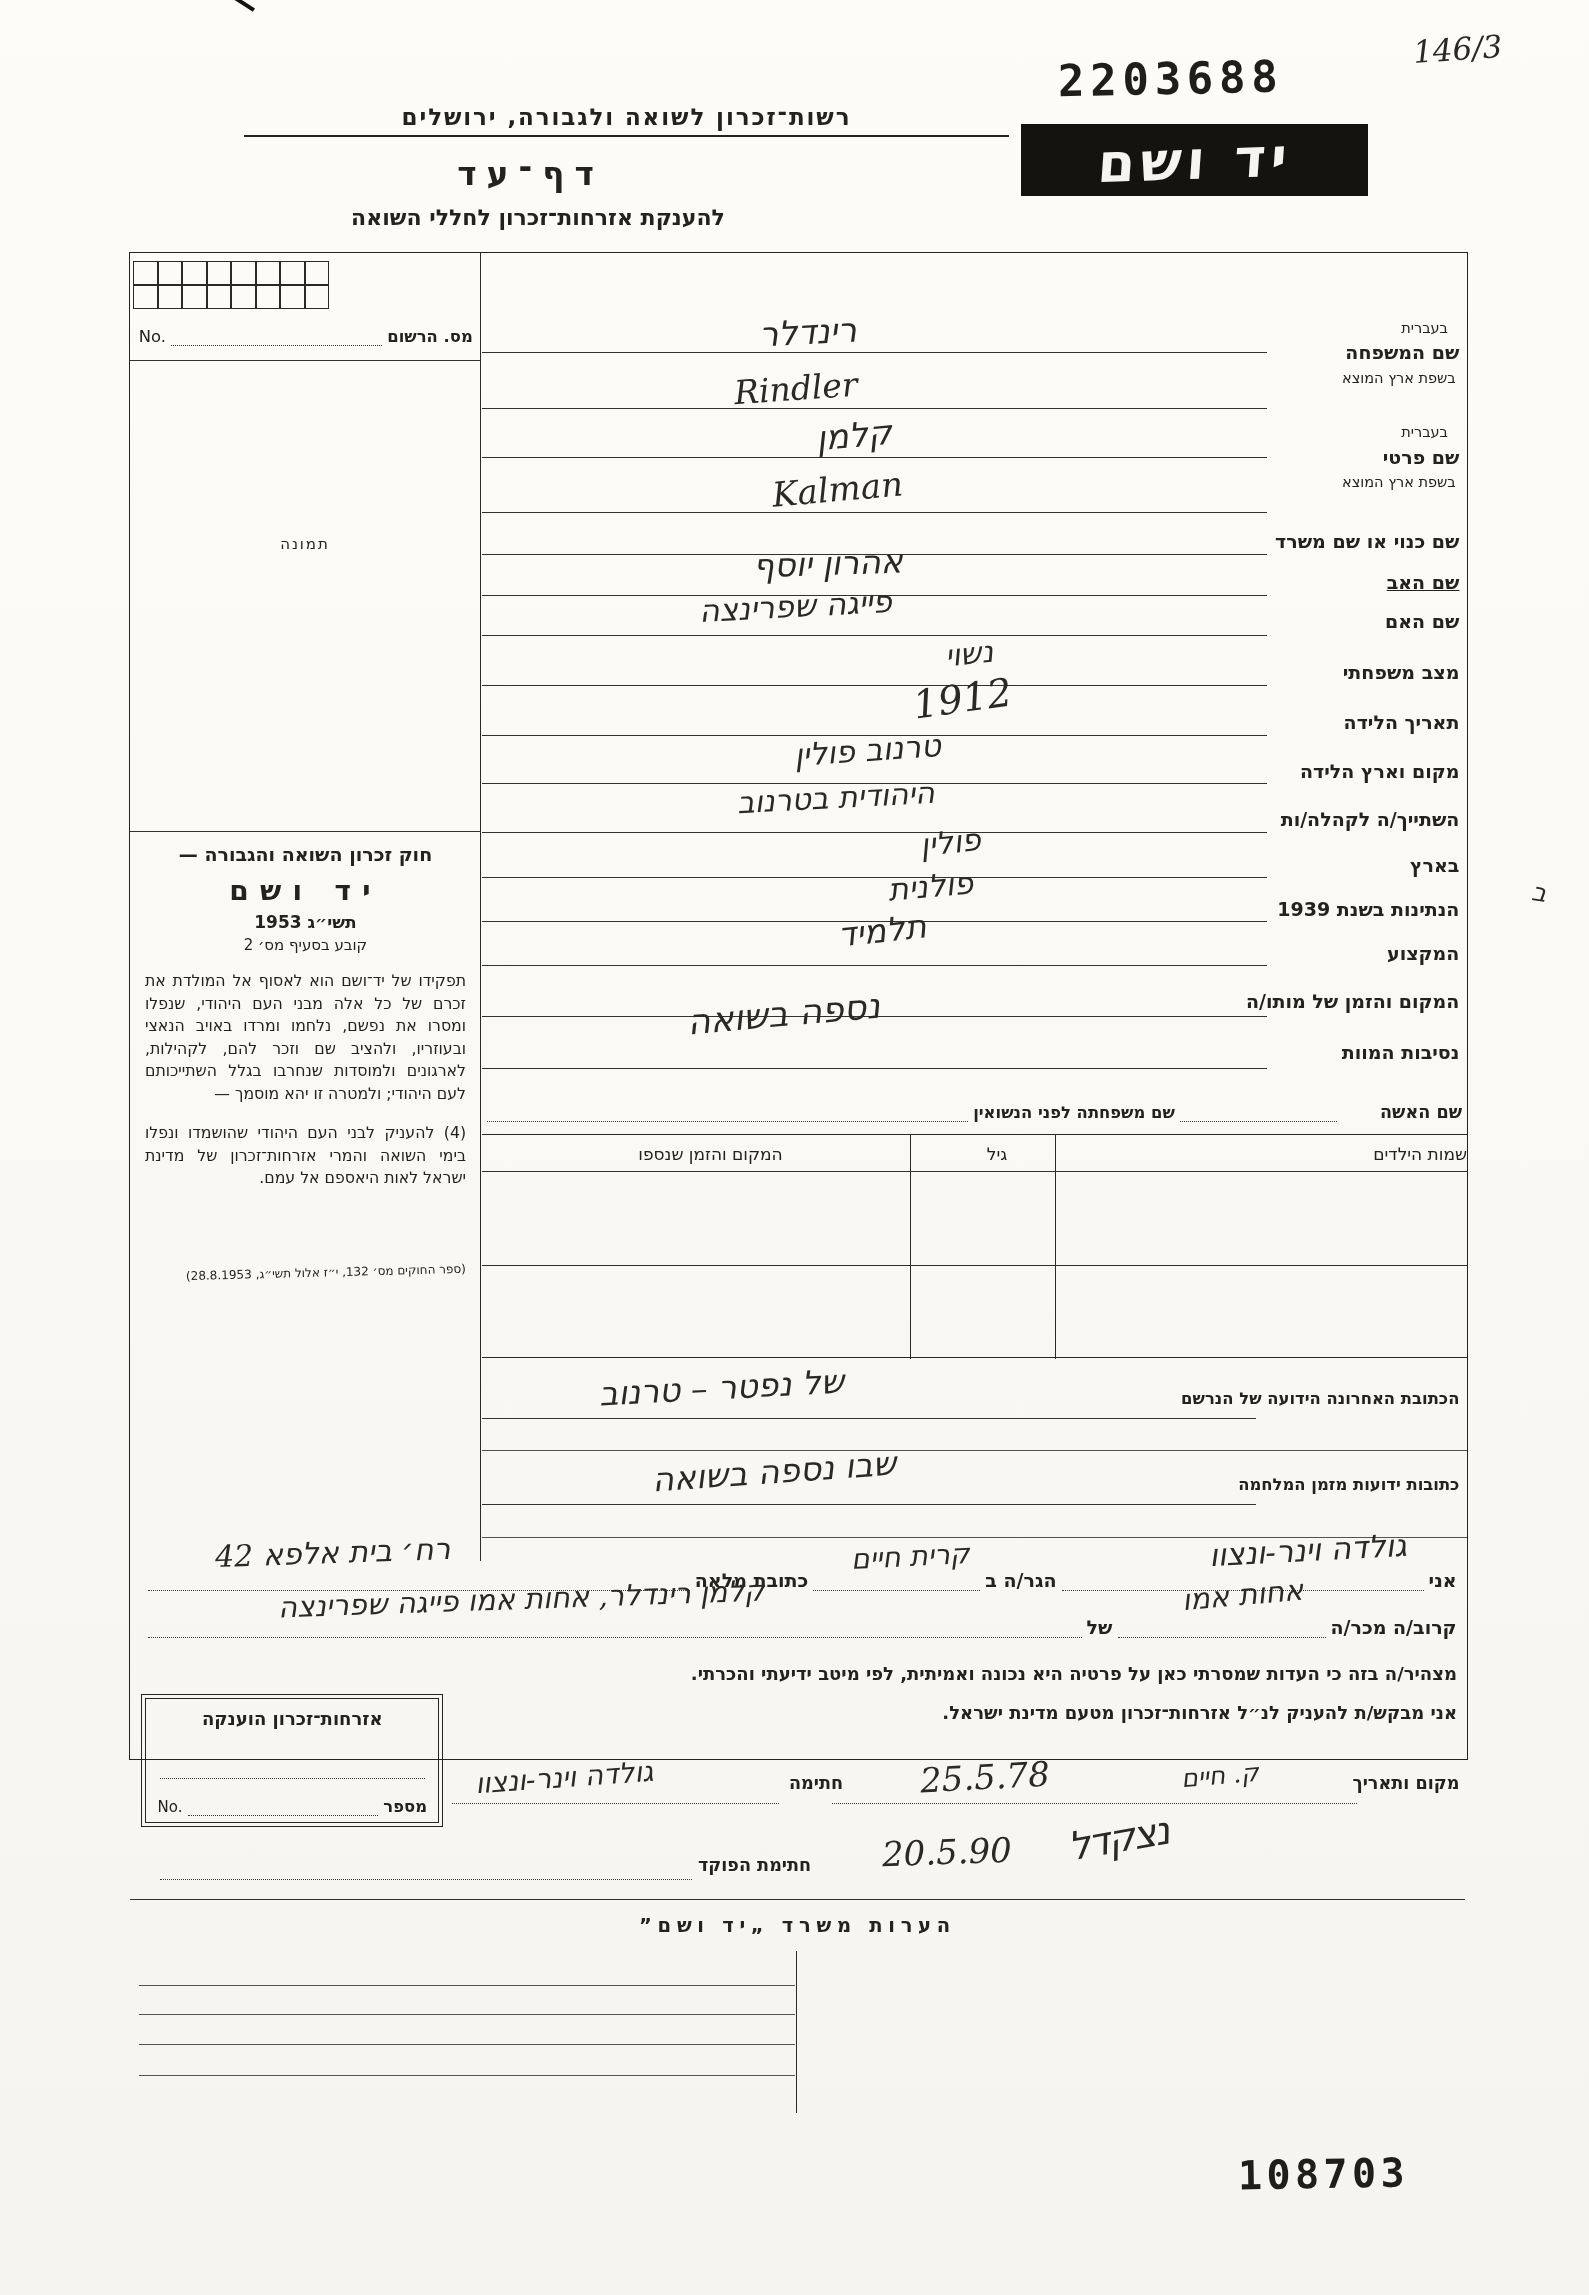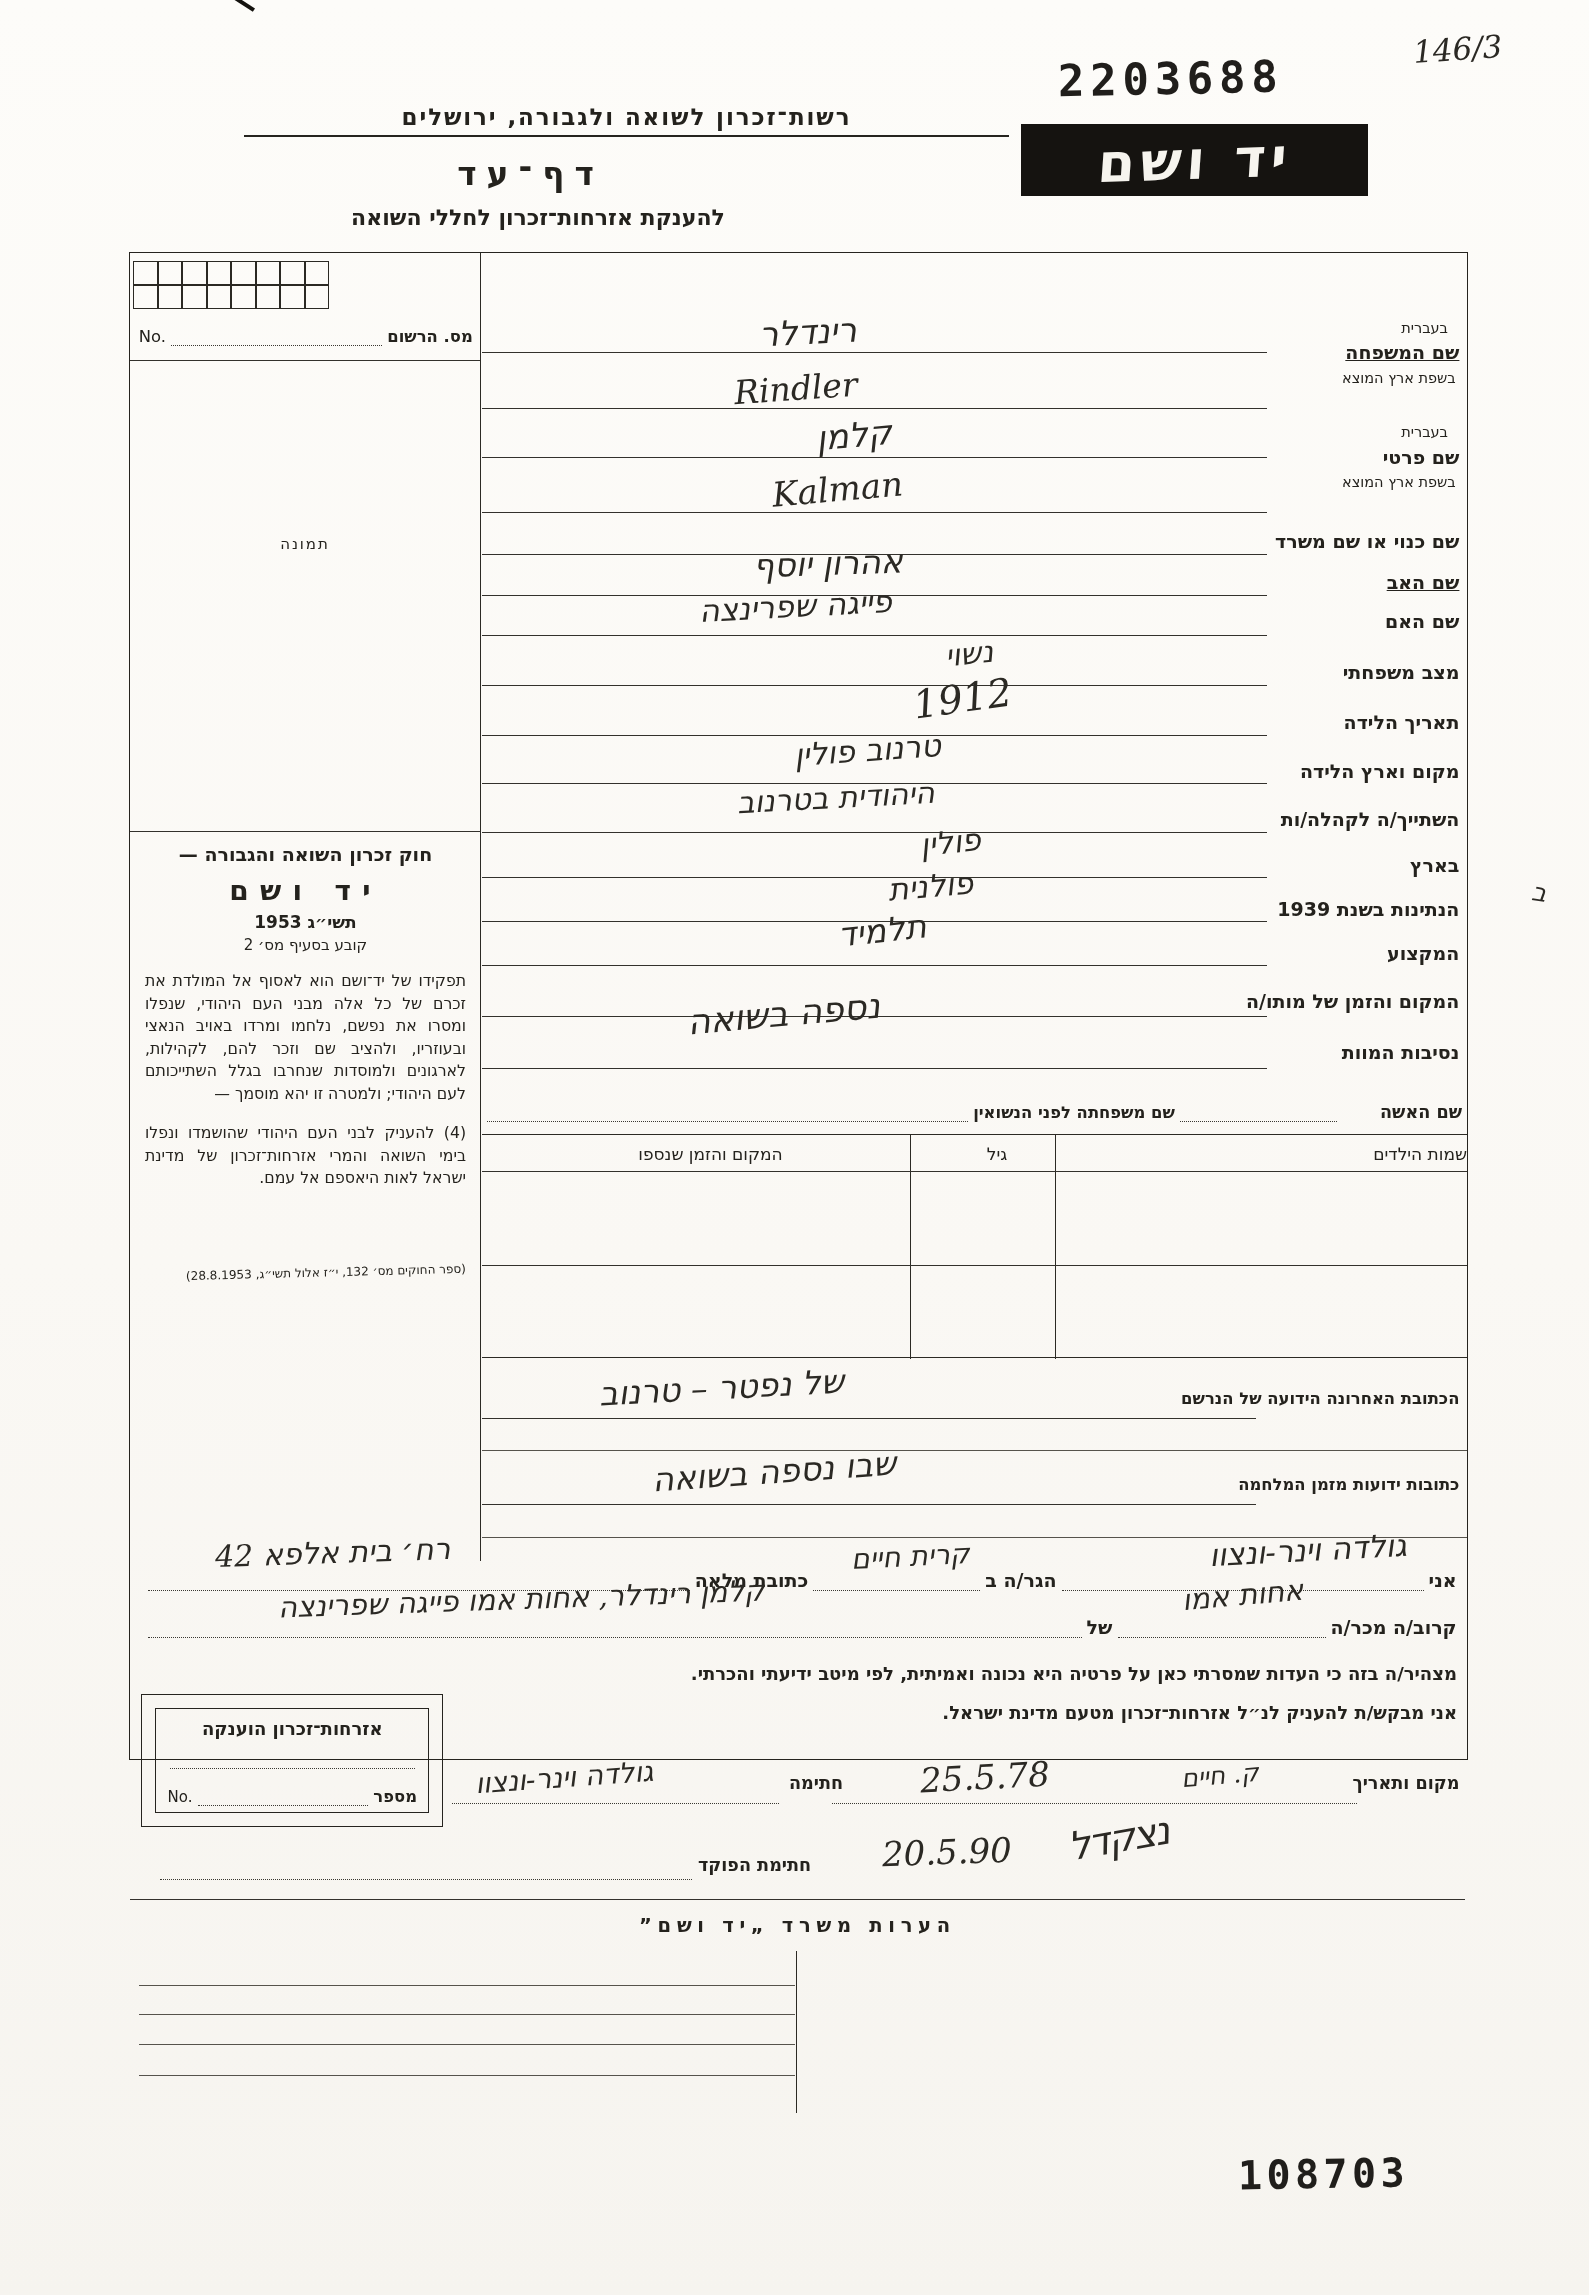--- a/index.html
+++ b/index.html
@@ -30,21 +30,21 @@
   .logo { background:#151310; color:#f6f4ee; display:flex; align-items:center; justify-content:center; }
   .logo span { font-weight:bold; transform:skewX(-6deg) rotate(-2deg); letter-spacing:5px; white-space:nowrap; }
   .law { direction:rtl; }
   .law-h { font-weight:bold; font-size:19px; text-align:center; margin-bottom:8.8px; white-space:nowrap; }
   .law-name { font-weight:bold; font-size:28px; text-align:center; letter-spacing:11.3px; margin-bottom:5px; white-space:nowrap; }
   .law-year { font-weight:bold; font-size:17px; text-align:center; margin-bottom:3.8px; }
   .law-clause { font-size:15px; text-align:center; margin-bottom:16.4px; }
   .law p { font-size:15.7px; line-height:1.44; text-align:justify; margin-bottom:16.4px; }
   .law-cite { font-size:12px; margin-top:76px; transform:rotate(-1.5deg); white-space:nowrap; }
   .gcell { border:0.9px solid #2b2923; }
-  .grantbox { border:1.9px solid #26241f; padding:13px; }
+  .grantbox { border:1.9px solid #26241f; padding:3px; }
   .gb-inner { border:1.3px solid #26241f; height:100%; padding:8.8px 8.8px 5px; display:flex; flex-direction:column; }
   .ct-head { position:absolute; top:8.8px; font-weight:normal; font-size:17px; text-align:center;padding-left:29px; }
 </style>
 </head>
 <body>
 
 <div class="page">
 
   <div class="abs" style="left:206px;top:-6.3px;width:52px;height:4.4px;background:#15130f;transform:rotate(33deg);"></div>
   <div class="abs stamp" style="left:1058px;top:53px;font-size:44px;letter-spacing:5.7px;transform:rotate(-1.2deg);direction:ltr;">2203688</div>
@@ -95,21 +95,21 @@
       <div class="law-h">חוק זכרון השואה והגבורה —</div>
       <div class="law-name">יד ושם</div>
       <div class="law-year">תשי״ג 1953</div>
       <div class="law-clause">קובע בסעיף מס׳ 2</div>
       <p>תפקידו של יד־ושם הוא לאסוף אל המולדת את זכרם של כל אלה מבני העם היהודי, שנפלו ומסרו את נפשם, נלחמו ומרדו באויב הנאצי ובעוזריו, ולהציב שם וזכר להם, לקהילות, לארגונים ולמוסדות שנחרבו בגלל השתייכותם לעם היהודי; ולמטרה זו יהא מוסמך —</p>
       <p>(4) להעניק לבני העם היהודי שהושמדו ונפלו בימי השואה והמרי אזרחות־זכרון של מדינת ישראל לאות היאספם אל עמם.</p>
       <div class="law-cite">(ספר החוקים מס׳ 132, י״ז אלול תשי״ג, 28.8.1953)</div>
     </div>
 
     <div class="abs lbl-sm" style="right:19px;top:67px;">בעברית</div>
-    <div class="abs lbl" style="right:7.6px;top:88px;text-decoration:underline;">שם המשפחה</div>
+    <div class="abs lbl" style="right:7.6px;top:88px;">שם המשפחה</div>
     <div class="abs lbl-sm" style="right:11.3px;top:117px;">בשפת ארץ המוצא</div>
     <div class="abs line" style="left:352px;top:99px;width:785px;"></div>
     <div class="abs hw" style="left:629px;top:59px;font-size:34px;transform:rotate(-3deg);">רינדלר</div>
     <div class="abs line" style="left:352px;top:155px;width:785px;"></div>
     <div class="abs hw" style="left:604px;top:116px;font-size:33px;transform:rotate(-4deg);direction:ltr;">Rindler</div>
 
     <div class="abs lbl-sm" style="right:19px;top:171px;">בעברית</div>
     <div class="abs lbl" style="right:7.6px;top:193px;">שם פרטי</div>
     <div class="abs lbl-sm" style="right:11.3px;top:221px;">בשפת ארץ המוצא</div>
     <div class="abs line" style="left:352px;top:204px;width:785px;"></div>

